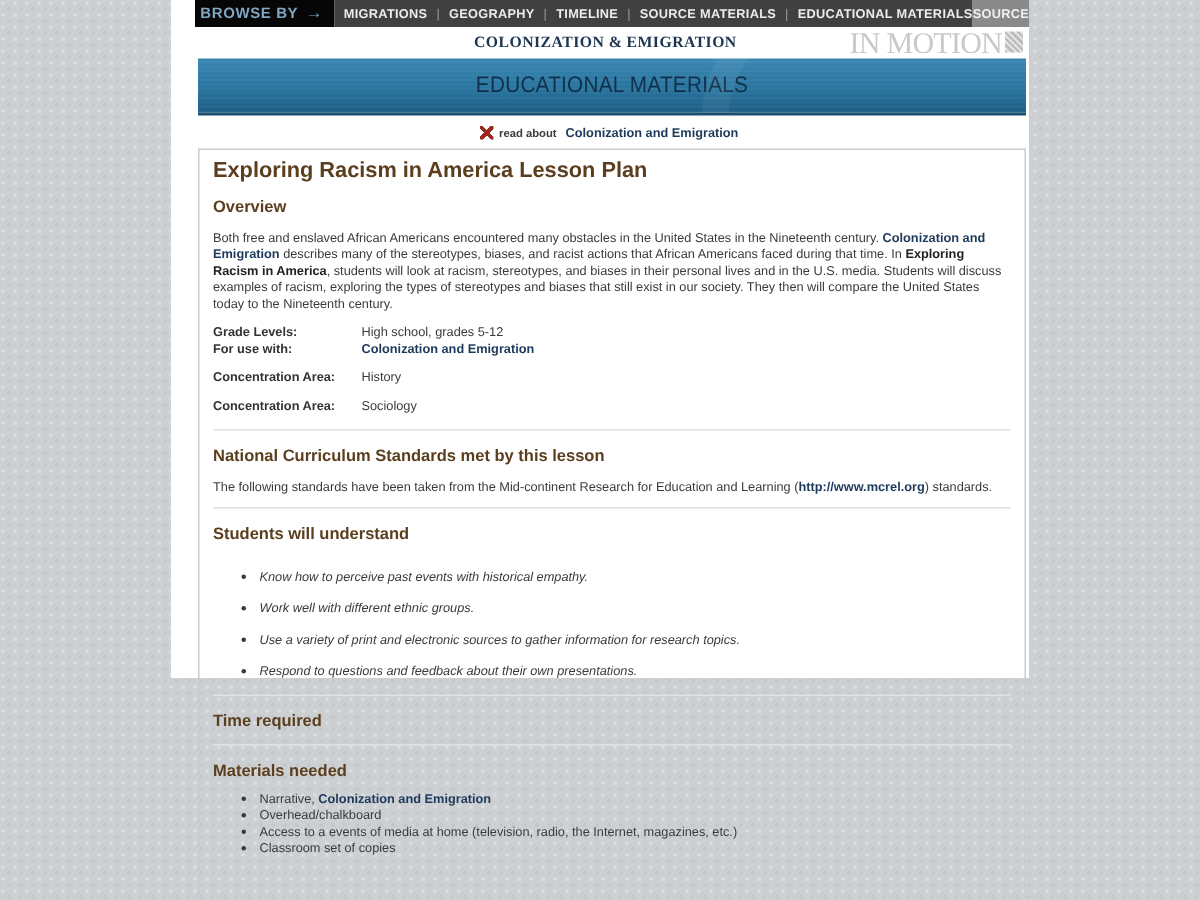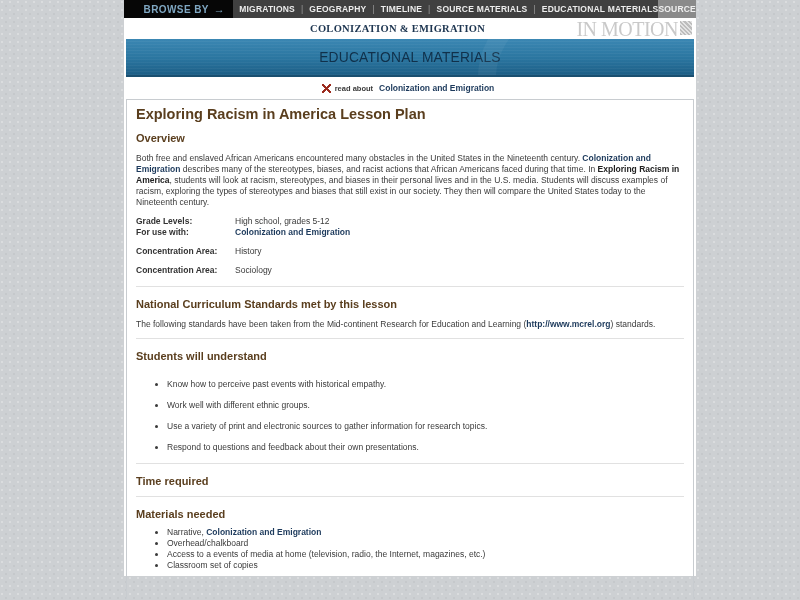--- a/index.html
+++ b/index.html
@@ -8,25 +8,26 @@
       background: #cdd0d3;
       background-image:
         radial-gradient(circle at 2px 2px, rgba(255,255,255,0.25) 1px, transparent 1.5px),
         radial-gradient(circle at 6px 6px, rgba(0,0,0,0.04) 1px, transparent 1.5px);
       background-size: 8px 8px;
       font-family: "Liberation Sans", sans-serif;
       position: relative;
     }
     #page {
       position: absolute;
-      left: 124px;
+      left: 114px;
       top: 0;
       width: 572px;
-      height: 576px;
+      height: 452px;
       background: #ffffff;
+      padding-left: 16px;
     }
     
     #topnav {
       height: 18px;
       display: flex;
       align-items: stretch;
       font-family: "Liberation Sans", sans-serif;
       font-weight: bold;
       font-size: 8.5px;
       letter-spacing: 0.2px;
@@ -186,21 +187,21 @@
     p { margin-bottom: 8px; }
     .meta { display: grid; grid-template-columns: 99px 1fr; row-gap: 0; }
     .meta .k { font-weight: bold; color: #333; }
     .meta-gap { height: 8px; }
     hr {
       border: none;
       border-top: 1px solid #e1e1e1;
       margin: 10px 0 10px 0;
     }
     ul.spaced { list-style: disc; margin-left: 31px; }
-    ul.spaced li { margin-bottom: 10px; }
+    ul.spaced li { margin-bottom: 10px; font-style: italic; }
     ul.tight { list-style: disc; margin-left: 31px; }
     ul.tight li { margin-bottom: 0px; }
   </style>
 </head>
 <body>
 
 <div id="page">
 
   <div id="topnav">
     <div id="browse">

